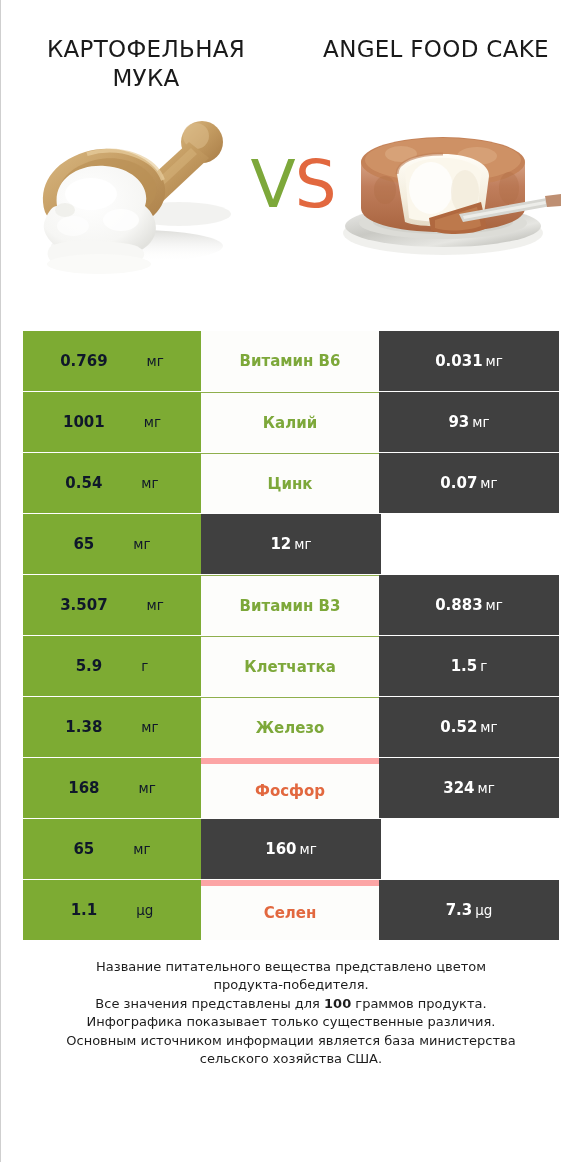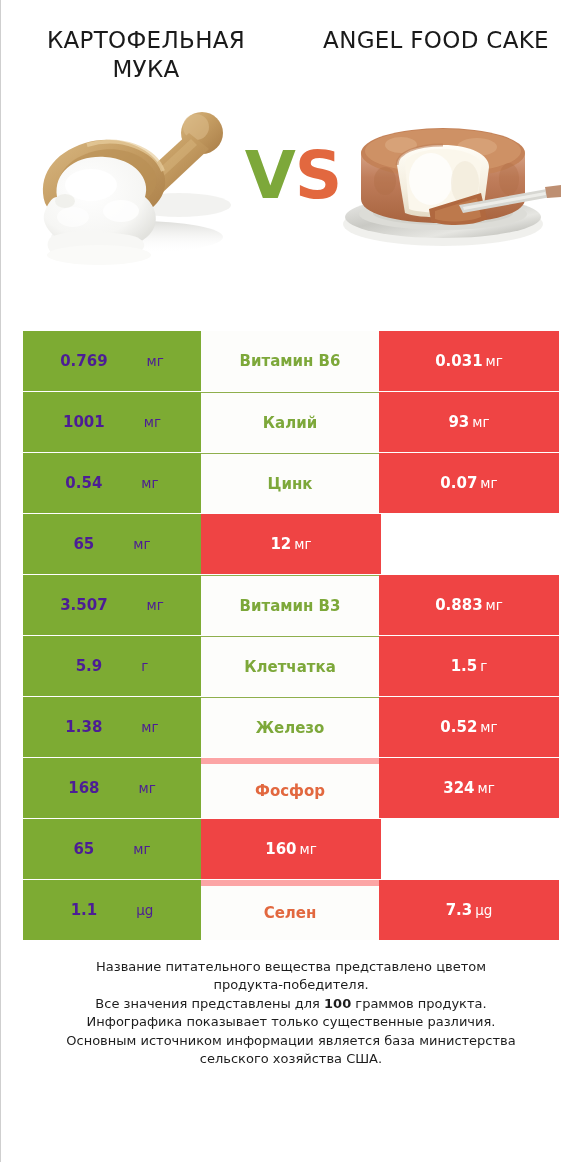--- a/index.html
+++ b/index.html
@@ -14,21 +14,21 @@
     position: relative;
     overflow: hidden;
     border-left: 1px solid #cfcfcf;
     box-sizing: border-box;
   }
 
   
   .header {
     display: flex;
     width: 580px;
-    padding-top: 26px;
+    padding-top: 35px;
     box-sizing: border-box;
   }
   .header-col {
     width: 290px;
     text-align: center;
     padding: 0 16px;
     box-sizing: border-box;
   }
   .product-title {
     font-family: "DejaVu Sans", sans-serif;
@@ -57,21 +57,21 @@
   .img-cell.right { left: 330px; }
 
   .vs {
     position: absolute;
     left: 4px;
     right: 0;
     top: 58px;
     text-align: center;
     font-family: "DejaVu Sans", sans-serif;
     font-size: 66px;
-    font-weight: 700;
+    font-weight: 400;
     letter-spacing: -1px;
     line-height: 1;
     z-index: 5;
   }
   .vs .v { color: #7DA83A; }
   .vs .s { color: #E2683F; }
 
   
   .scoop-wrap { position: absolute; left: 0; top: 0; width: 230px; height: 190px; }
 
@@ -93,37 +93,37 @@
   .cell {
     display: flex;
     align-items: center;
     justify-content: center;
     box-sizing: border-box;
     font-family: "DejaVu Sans", sans-serif;
   }
   .cell.left {
     width: 178px;
     background: #7DAB33;
-    color: #4c1d95;
+    color: #0f172a;
     font-size: 15px;
     font-weight: 700;
     gap: 36px;
   }
   .cell.mid {
     width: 178px;
     background: #FDFDFB;
     font-size: 15px;
     font-weight: 700;
   }
   .cell.mid.green  { color: #7DA83A; border-top: 1px solid #8FAF4C; }
   .cell.mid.orange { color: #E2683F; border-top: 6px solid #fca5a5; }
   .row:first-child .cell.mid { border-top: none; }
   .cell.right {
     width: 180px;
-    background: #ef4444;
+    background: #404040;
     color: #ffffff;
     font-size: 15px;
     font-weight: 700;
   }
   .unit { font-weight: 400; font-size: 13.5px; margin-left: 3px; }
 
   
   .footer {
     position: absolute;
     left: 0;

